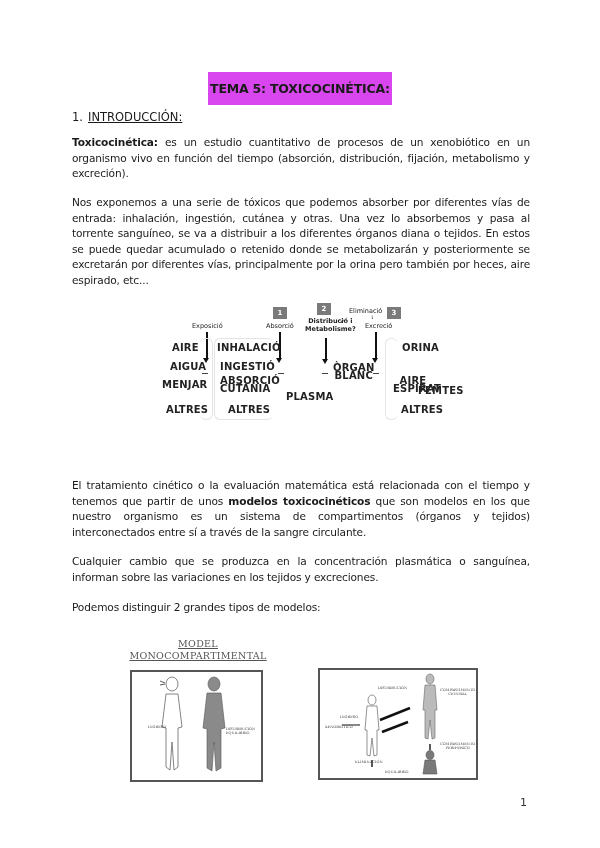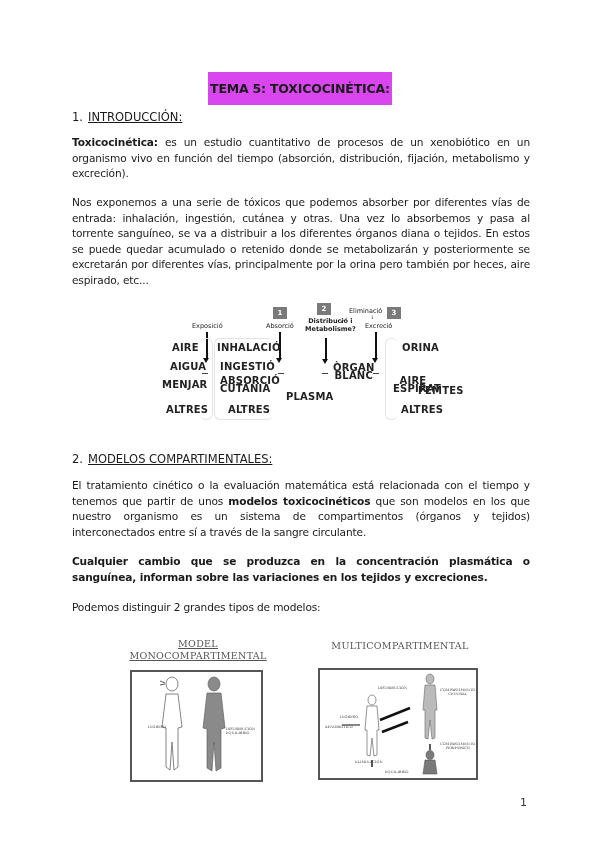--- a/index.html
+++ b/index.html
@@ -106,29 +106,26 @@
       <div>ÒRGAN</div>
       <div>BLANC</div>
     </div>
 
     <div class="lbl cap" style="left:242px; top:42px;">ORINA</div>
     <div class="lbl cap" style="left:258px; top:61px;margin-top:24px;">FEMTES</div>
     <div class="lbl cap" style="left:233px; top:77px; width:40px; white-space:normal; line-height:8px;">AIRE ESPIRAT</div>
     <div class="lbl cap" style="left:241px; top:104px;">ALTRES</div>
   </div>
 
-  <div class="heading" style="top:452px;">
-    <span class="num">2.</span><span class="txt">MODELOS COMPARTIMENTALES:</span>
-  </div>
 
   <div class="para" style="top:478px;">
     <span>El tratamiento cinético o la evaluación matemática está relacionada con el tiempo y tenemos que partir de unos </span><b>modelos toxicocinéticos</b><span> que son modelos en los que nuestro organismo es un sistema de compartimentos (órganos y tejidos) interconectados entre sí a través de la sangre circulante.</span>
   </div>
 
-  <div class="para" style="top:554px;font-weight:bold;">Cualquier cambio que se produzca en la concentración plasmática o sanguínea, informan sobre las variaciones en los tejidos y excreciones.</div>
+  <div class="para" style="top:554px;">Cualquier cambio que se produzca en la concentración plasmática o sanguínea, informan sobre las variaciones en los tejidos y excreciones.</div>
 
   <div class="para" style="top:600px;">Podemos distinguir 2 grandes tipos de modelos:</div>
 
   <div class="model-title" style="left:118px; top:638px; width:160px;text-decoration:underline;">
     <div>MODEL</div>
     <div>MONOCOMPARTIMENTAL</div>
   </div>
   <div class="model-frame" style="left:130px; top:670px; width:133px; height:112px;">
     <svg width="128" height="107" viewBox="0 0 128 107">
 
@@ -144,21 +141,20 @@
       </g>
     </svg>
     <div class="fig-label" style="left:16px; top:53px;">INGRESO</div>
     <div class="fig-label" style="left:94px; top:55px;">
       <div>DISTRIBUCIÓN</div>
       <div>EQUILIBRIO</div>
     </div>
   </div>
 
   <div class="model-title" style="left:310px; top:640px; width:180px;">
-    <div>MULTICOMPARTIMENTAL</div>
   </div>
   <div class="model-frame" style="left:318px; top:668px; width:160px; height:112px;">
     <svg width="155" height="107" viewBox="0 0 155 107">
 
       <g fill="none" stroke="#666" stroke-width="0.7">
         <ellipse cx="52" cy="30" rx="4" ry="5"></ellipse>
         <path d="M47 36 L57 36 L59 60 L57 60 L57 85 L54 86 L52 68 L50 86 L47 85 L47 60 L45 60 Z"></path>
       </g>
 
       <path d="M60 50 L90 38" stroke="#111" stroke-width="2.5"></path>

